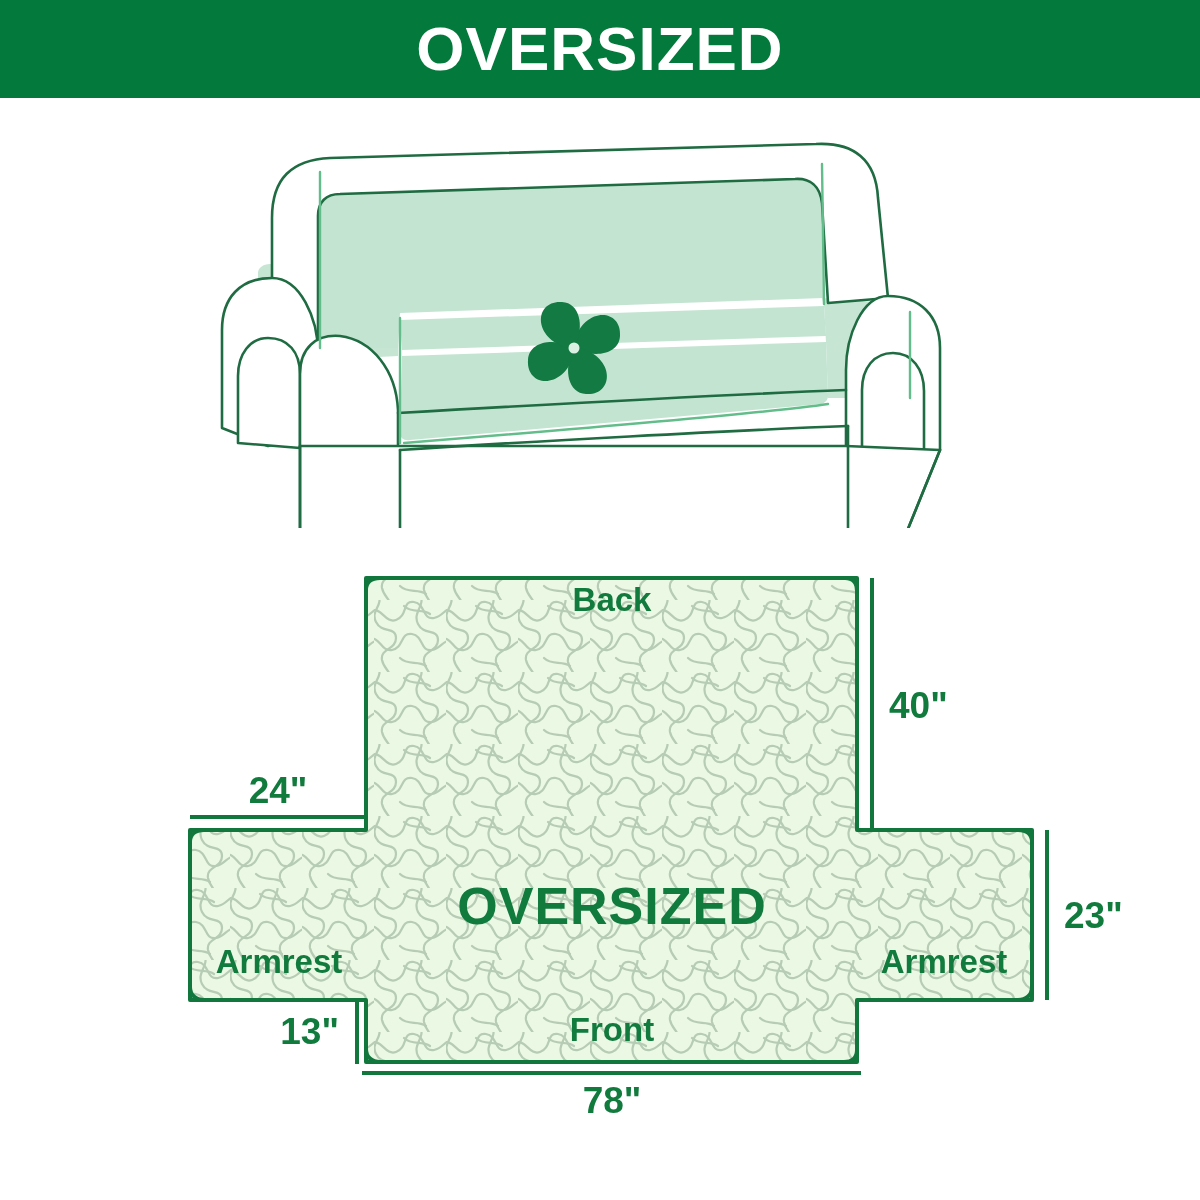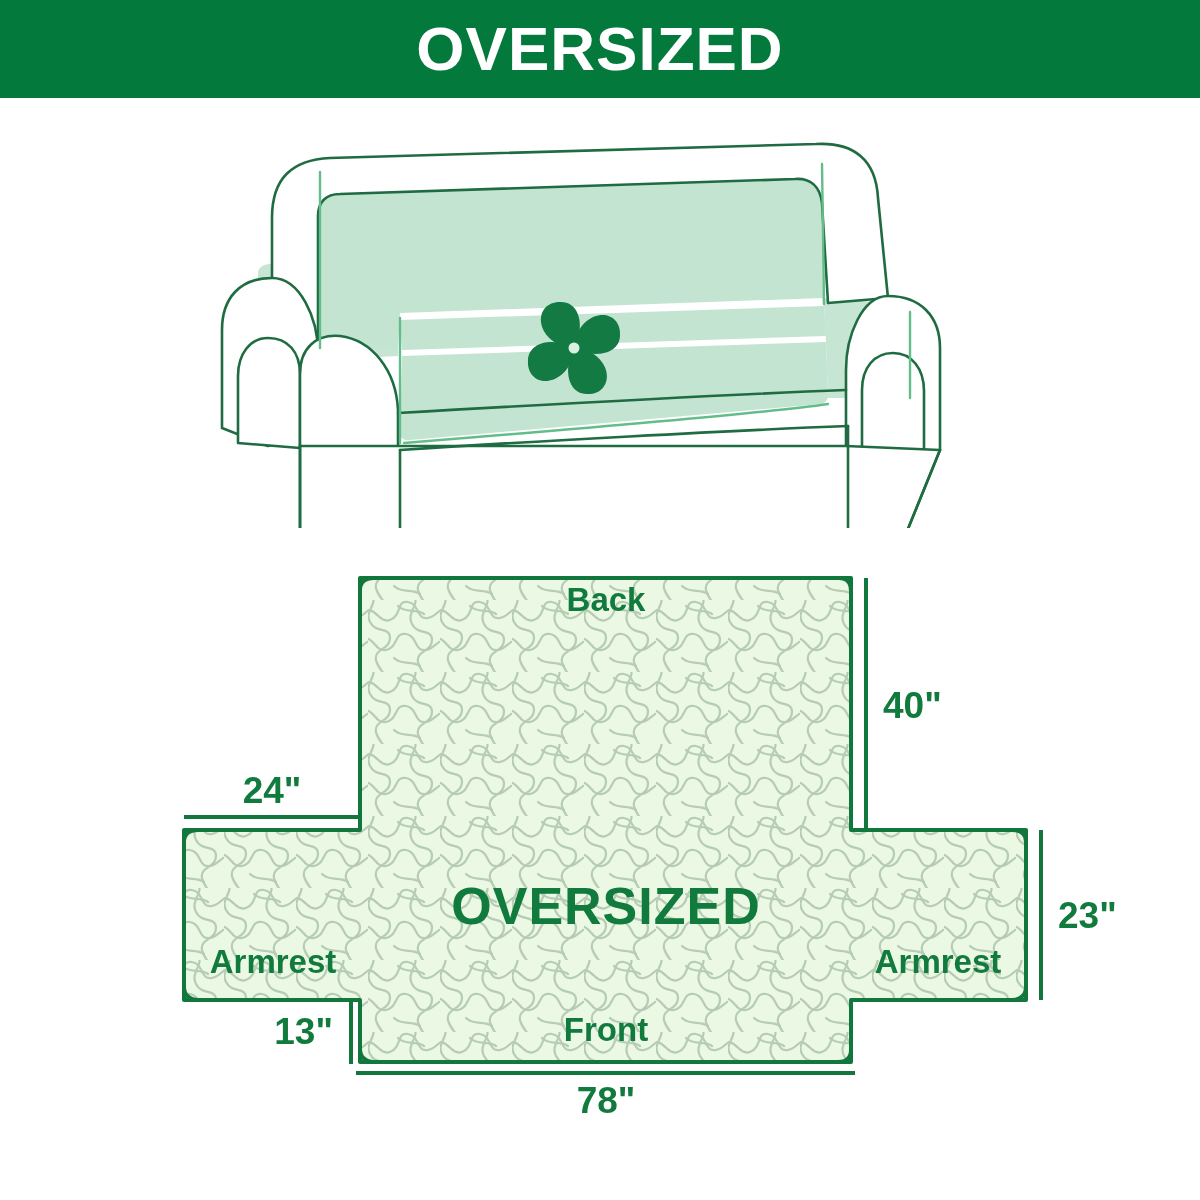--- a/index.html
+++ b/index.html
@@ -42,21 +42,21 @@
     left: 0;
     top: 98px;
     width: 1200px;
     height: 430px;
   }
   .sofa-svg { display: block; }
 
   
   .diagram-area {
     position: absolute;
-    left: 8px;
+    left: 14px;
     top: 528px;
     width: 1187px;
     height: 672px;
   }
   .diagram-svg { display: block; }
 
   .lbl {
     font-family: "Liberation Sans", "DejaVu Sans", sans-serif;
     font-weight: bold;
     fill: #117a3d;

